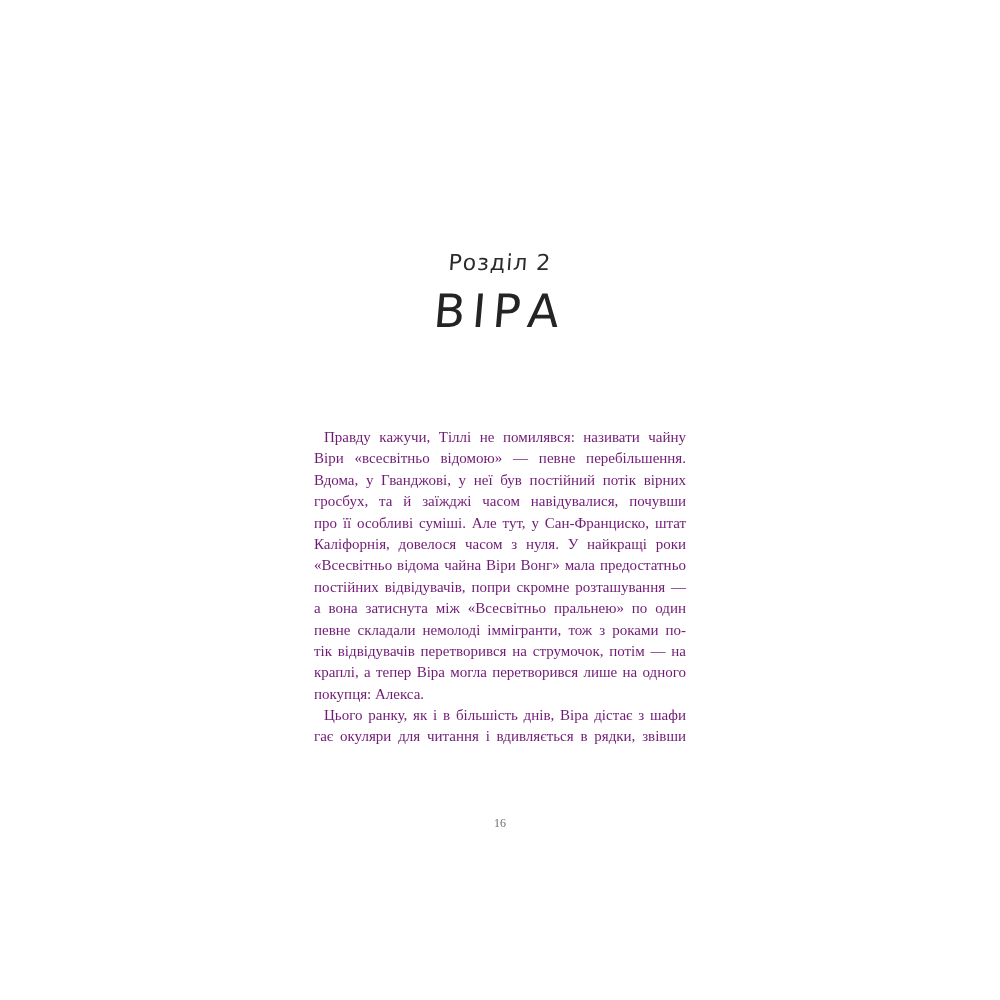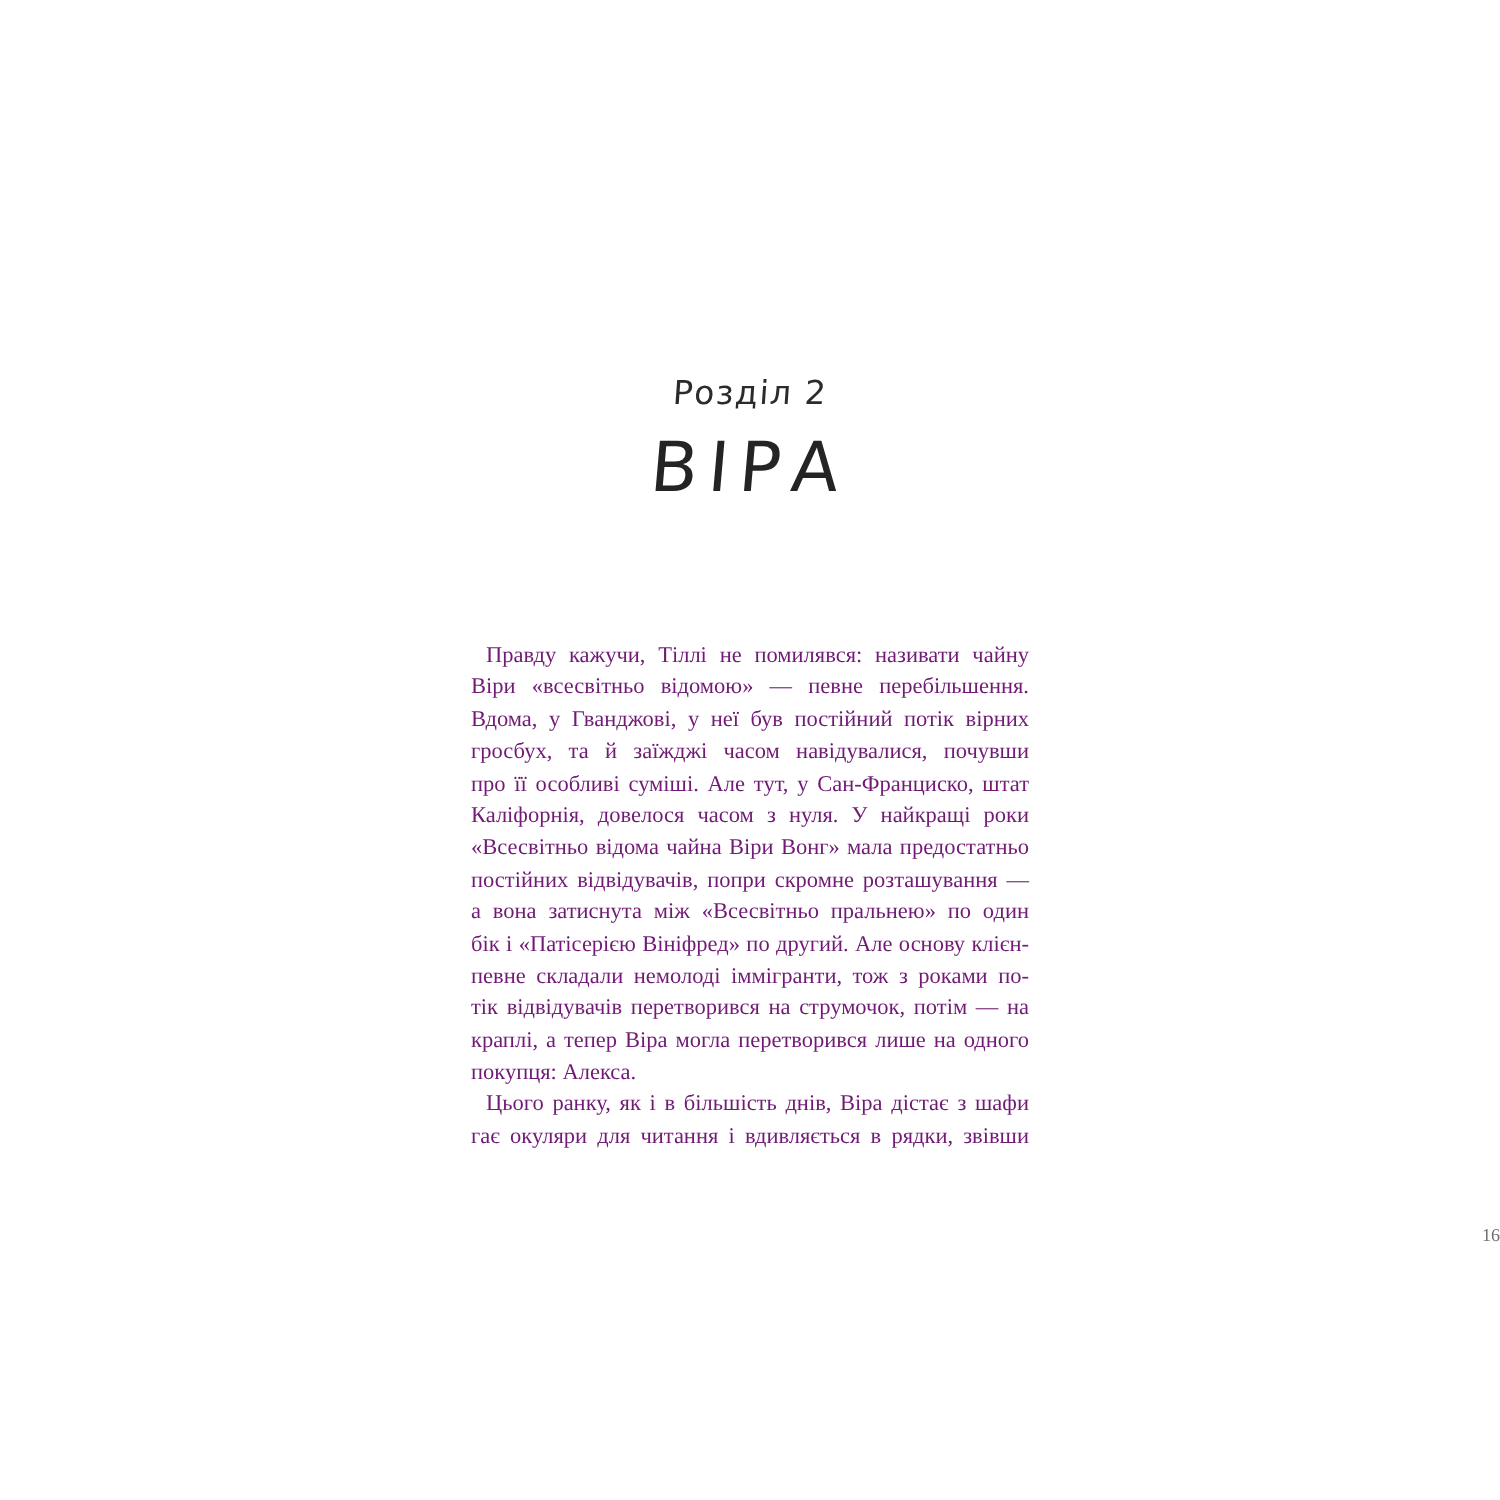--- a/index.html
+++ b/index.html
@@ -59,21 +59,21 @@
     text-align-last: left;
   }
   .line.indent {
     text-indent: 10px;
   }
   .page-number {
     position: absolute;
     top: 816px;
     left: 0;
     width: 1000px;
-    text-align: right;
+    text-align: center;
     font-family: "Liberation Serif", "DejaVu Serif", serif;
     font-size: 12px;
     color: #6f6f6f;
   }
 </style>
 </head>
 <body>
 
 <div class="canvas">
 
@@ -84,21 +84,20 @@
   <div class="body-text">
     <div class="line indent">Правду кажучи, Тіллі не помилявся: називати чайну</div>
     <div class="line">Віри «всесвітньо відомою» — певне перебільшення.</div>
     <div class="line">Вдома, у Гванджові, у неї був постійний потік вірних</div>
     <div class="line">гросбух, та й заїжджі часом навідувалися, почувши</div>
     <div class="line">про її особливі суміші. Але тут, у Сан-Франциско, штат</div>
     <div class="line">Каліфорнія, довелося часом з нуля. У найкращі роки</div>
     <div class="line">«Всесвітньо відома чайна Віри Вонг» мала предостатньо</div>
     <div class="line">постійних відвідувачів, попри скромне розташування —</div>
     <div class="line">а вона затиснута між «Всесвітньо пральнею» по один</div>
-    <div class="line">бік і «Патісерією Вініфред» по другий. Але основу клієн-</div>
     <div class="line">певне складали немолоді іммігранти, тож з роками по-</div>
     <div class="line">тік відвідувачів перетворився на струмочок, потім — на</div>
     <div class="line">краплі, а тепер Віра могла перетворився лише на одного</div>
     <div class="line end">покупця: Алекса.</div>
     <div class="line indent">Цього ранку, як і в більшість днів, Віра дістає з шафи</div>
     <div class="line">гає окуляри для читання і вдивляється в рядки, звівши</div>
   </div>
 
   <div class="page-number">16</div>
 

